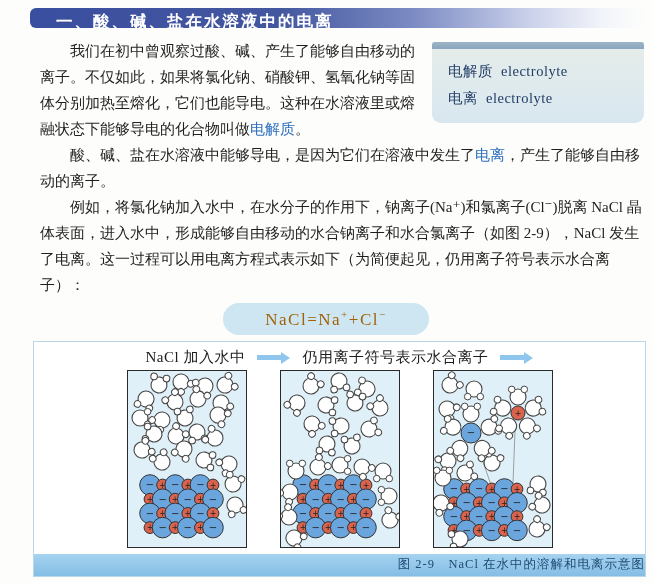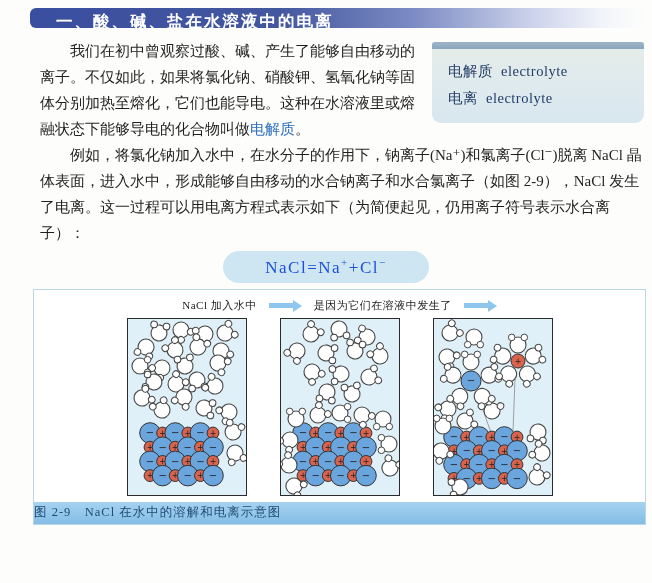--- a/index.html
+++ b/index.html
@@ -29,44 +29,44 @@
     background:linear-gradient(180deg,#e6ede9 0%,#deeaee 60%,#d8e6ef 100%);
   }
   .vocab-stripe{ height:7px; background:linear-gradient(180deg,#9db4c6,#8aa6bd); }
   .vocab-body{ padding:9px 14px 11px 16px; }
   .vocab-row{ font-size:14.5px; line-height:27px; color:#223d66; letter-spacing:.5px; }
   .vocab-row .en{ margin-left:8px;margin-top:14px; }
   
   .equation-row{ margin:5px 0 3px 0; text-align:center; }
   .equation-pill{
     display:inline-block; background:#cde6f2; border-radius:17px;
-    padding:5px 42px; font-size:17px; color:#1d4ed8; letter-spacing:1.5px;
+    padding:5px 42px; font-size:17px; color:#a16207; letter-spacing:1.5px;
   }
   .equation-pill sup{ font-size:11px; }
   
   .figure{
     position:relative; margin:6px 4px 0 33px; width:613px; height:236px;
     border:1px solid #b9d7e8; background:#ffffff; box-sizing:border-box;
   }
   .fig-labels{
     margin-top:7px; height:18px; display:flex; justify-content:center; align-items:center;
-    gap:12px; font-size:11px; color:#1c1c1c; letter-spacing:.5px;
+    gap:12px; font-size:15px; color:#1c1c1c; letter-spacing:.5px;
   }
   .arrow{ display:inline-flex; align-items:center; }
   .arrow .shaft{ width:24px; height:5px; background:#8ec6ee; }
   .arrow .head{
     width:0; height:0; border-left:9px solid #8ec6ee;
     border-top:6px solid transparent; border-bottom:6px solid transparent;
   }
   .fig-panels{ margin-top:3px; display:flex; justify-content:center; gap:33px; }
   .fig-panels svg{ background:#dff0f8; border:1.5px solid #2a2a2a; display:block; }
   .fig-caption{
     position:absolute; left:0; right:0; bottom:0; height:22px;
     background:linear-gradient(180deg,#a5d3f0,#84bde5);
-    display:flex; align-items:center; justify-content:flex-start;
+    display:flex; align-items:center; justify-content:flex-end;
     font-size:12.5px; color:#1f4a74; letter-spacing:1px;
   }
 </style>
 </head>
 <body>
 
 <div class="page">
 
   <div class="header-bar">
     <span>一、酸、碱、盐在水溶液中的电离</span>
@@ -81,36 +81,37 @@
           <span>电解质</span><span class="en">electrolyte</span>
         </div>
         <div class="vocab-row">
           <span>电离</span><span class="en">electrolyte</span>
         </div>
       </div>
     </div>
 
     <p><span>我们在初中曾观察过酸、碱、产生了能够自由移动的离子。不仅如此，如果将氯化钠、硝酸钾、氢氧化钠等固体分别加热至熔化，它们也能导电。这种在水溶液里或熔融状态下能够导电的化合物叫做</span><span class="term">电解质</span><span>。</span></p>
 
+    <p><span>酸、碱、盐在水溶液中能够导电，是因为它们在溶液中发生了</span><span class="term">电离</span><span>，产生了能够自由移动的离子。</span></p>
 
     <p><span>例如，将氯化钠加入水中，在水分子的作用下，钠离子(Na⁺)和氯离子(Cl⁻)脱离 NaCl 晶体表面，进入水中，形成能够自由移动的水合钠离子和水合氯离子（如图 2-9），NaCl 发生了电离。这一过程可以用电离方程式表示如下（为简便起见，仍用离子符号表示水合离子）：</span></p>
   </div>
 
   <div class="equation-row">
     <span class="equation-pill"><span>NaCl</span><span>=</span><span>Na</span><sup>+</sup><span>+</span><span>Cl</span><sup>−</sup></span>
   </div>
 
   <div class="figure">
     <div class="fig-labels">
       <span>NaCl 加入水中</span>
       <span class="arrow">
           <span class="shaft"></span>
           <span class="head"></span>
         </span>
-      <span>是因为它们在溶液中发生了</span>
+      <span>仍用离子符号表示水合离子</span>
       <span class="arrow">
           <span class="shaft"></span>
           <span class="head"></span>
         </span>
     </div>
     <div class="fig-panels">
       <svg viewBox="0 0 118 176" width="118" height="176">
           <circle cx="22" cy="114" r="10.3" fill="#6ba5de" stroke="#333333" stroke-width="1"></circle>
           <text x="22" y="117.4" text-anchor="middle" font-size="10" font-family="'DejaVu Sans',sans-serif" fill="#1d1d1d">−</text>
           <circle cx="34.6" cy="114" r="5.9" fill="#d9634c" stroke="#333333" stroke-width="1"></circle>

